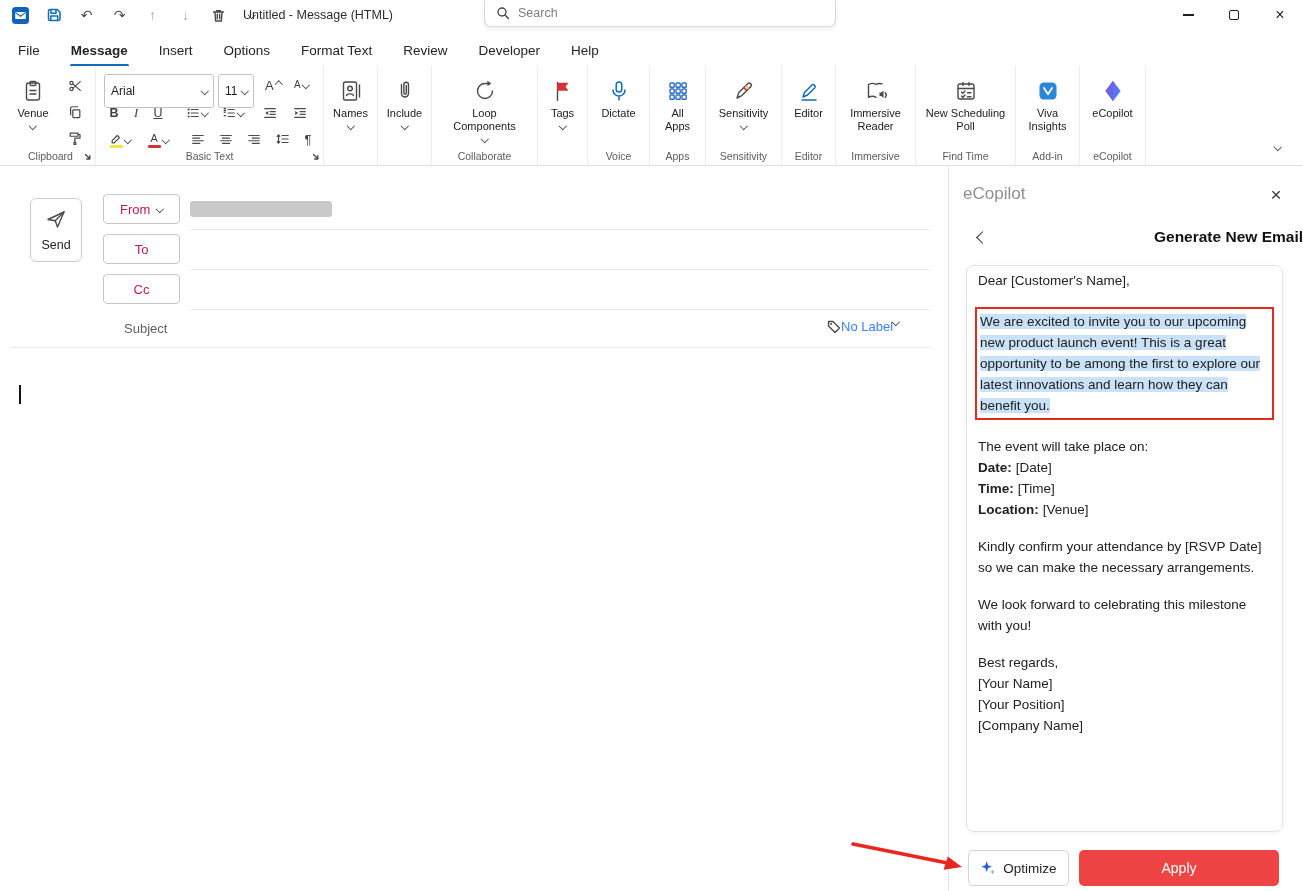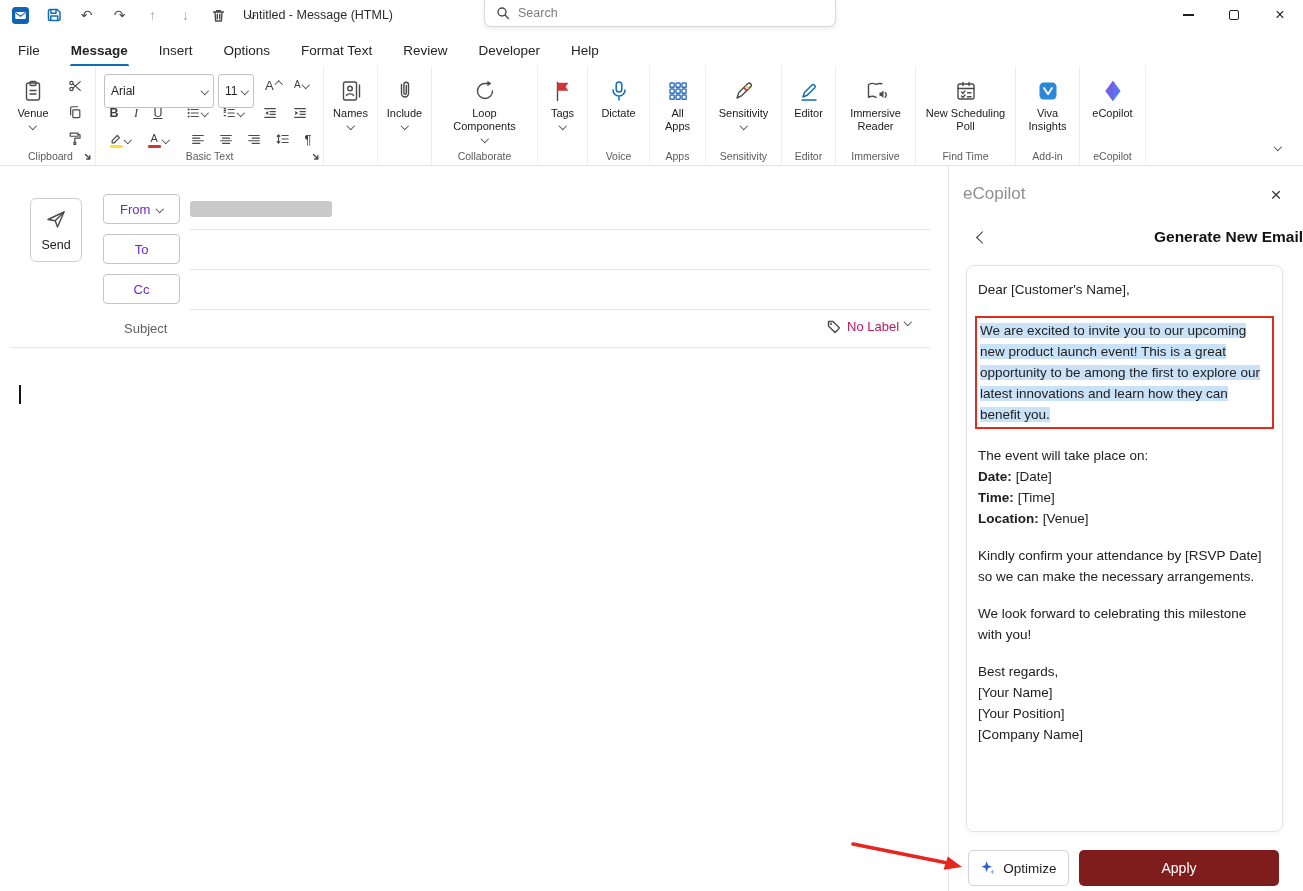--- a/index.html
+++ b/index.html
@@ -56,45 +56,45 @@
   .abig{font-size:13px}
   .asmall{font-size:10px}
   .ribbon-collapse{position:absolute;right:16px;bottom:10px;width:18px;height:16px;display:flex;align-items:center;justify-content:center}
 
   
   .compose{position:absolute;left:0;top:166px;width:948px;bottom:0;background:#fff}
   .sendbtn{position:absolute;left:30px;top:32px;width:52px;height:64px;border:1px solid #cdcdcd;border-radius:6px;
            display:flex;flex-direction:column;align-items:center;justify-content:center;gap:8px;
            font-size:12.5px;color:#202020;background:#fff}
   .fieldbtn{position:absolute;left:103px;width:77px;height:30px;border:1px solid #c6c6c6;border-radius:4px;background:#fff;
-            font-size:13px;color:#6d28d9;display:flex;align-items:center;justify-content:center;gap:7px}
+            font-size:13px;color:#be185d;display:flex;align-items:center;justify-content:center;gap:7px}
   .redacted{position:absolute;left:190px;top:35px;width:142px;height:16px;border-radius:3px;background:#c9c9c9}
   .hline{position:absolute;height:1px;background:#e8e8e8}
   .subject-label{position:absolute;left:124px;top:155px;font-size:13px;color:#5f5f5f}
-  .nolabel{position:absolute;left:826px;top:153px;display:flex;gap:6px;font-size:13px;color:#be185d}
+  .nolabel{position:absolute;left:826px;top:153px;display:flex;gap:0;font-size:13px;color:#3b82f6}
   .caret{position:absolute;left:19px;top:219px;width:2px;height:19px;background:#141414}
 
   
   .panel{position:absolute;left:948px;top:166px;right:0;bottom:0;background:#fff;border-left:1px solid #e4e4e4}
   .panel-title{position:absolute;left:14px;top:18px;font-size:17px;color:#8f8f8f}
   .panel-close{position:absolute;right:14px;top:16px;font-size:19px;color:#3c3c3c;width:26px;height:26px;
                display:flex;align-items:center;justify-content:center}
   .backbtn{position:absolute;left:22px;top:60px;width:22px;height:22px;display:flex;align-items:center;justify-content:center}
   .backchev{width:9px;height:9px;border-left:1.7px solid #2f2f2f;border-bottom:1.7px solid #2f2f2f;transform:rotate(45deg)}
   .panel-heading{position:absolute;left:0;right:0;top:62px;text-align:right;font-size:15.5px;font-weight:700;color:#121212}
   .card{position:absolute;left:17px;top:99px;width:317px;height:567px;border:1px solid #e3e3e3;border-radius:8px;
-        box-shadow:0 1px 5px rgba(0,0,0,.05);padding:13px 11px;font-size:13.5px;line-height:21px;color:#212121;overflow:hidden}
+        box-shadow:0 1px 5px rgba(0,0,0,.05);padding:4px 11px;font-size:13.5px;line-height:21px;color:#212121;overflow:hidden}
   .para{margin-bottom:16px}
   .redbox{border:2px solid #e02b1d;margin:0 -3px 16px;padding:2px 3px}
   .hl{background:#c9e2f8}
   .bold{font-weight:700}
   .dval{margin-left:4px}
   .optimize-btn{position:absolute;left:19px;top:684px;width:101px;height:36px;border:1px solid #d4d4d4;border-radius:5px;
                 background:#fff;display:flex;align-items:center;justify-content:center;gap:7px;font-size:13.5px;color:#1f1f1f}
-  .apply-btn{position:absolute;left:130px;top:684px;width:200px;height:36px;border-radius:5px;background:#7f1d1d;
+  .apply-btn{position:absolute;left:130px;top:684px;width:200px;height:36px;border-radius:5px;background:#ef4444;
              color:#fff;font-size:14px;display:flex;align-items:center;justify-content:center}
   .arrow-annotation{position:absolute;left:850px;top:840px;width:118px;height:38px;pointer-events:none}
 </style>
 </head>
 <body>
 
 <div class="app">
 
   <header class="titlebar">
     <div class="qat">

